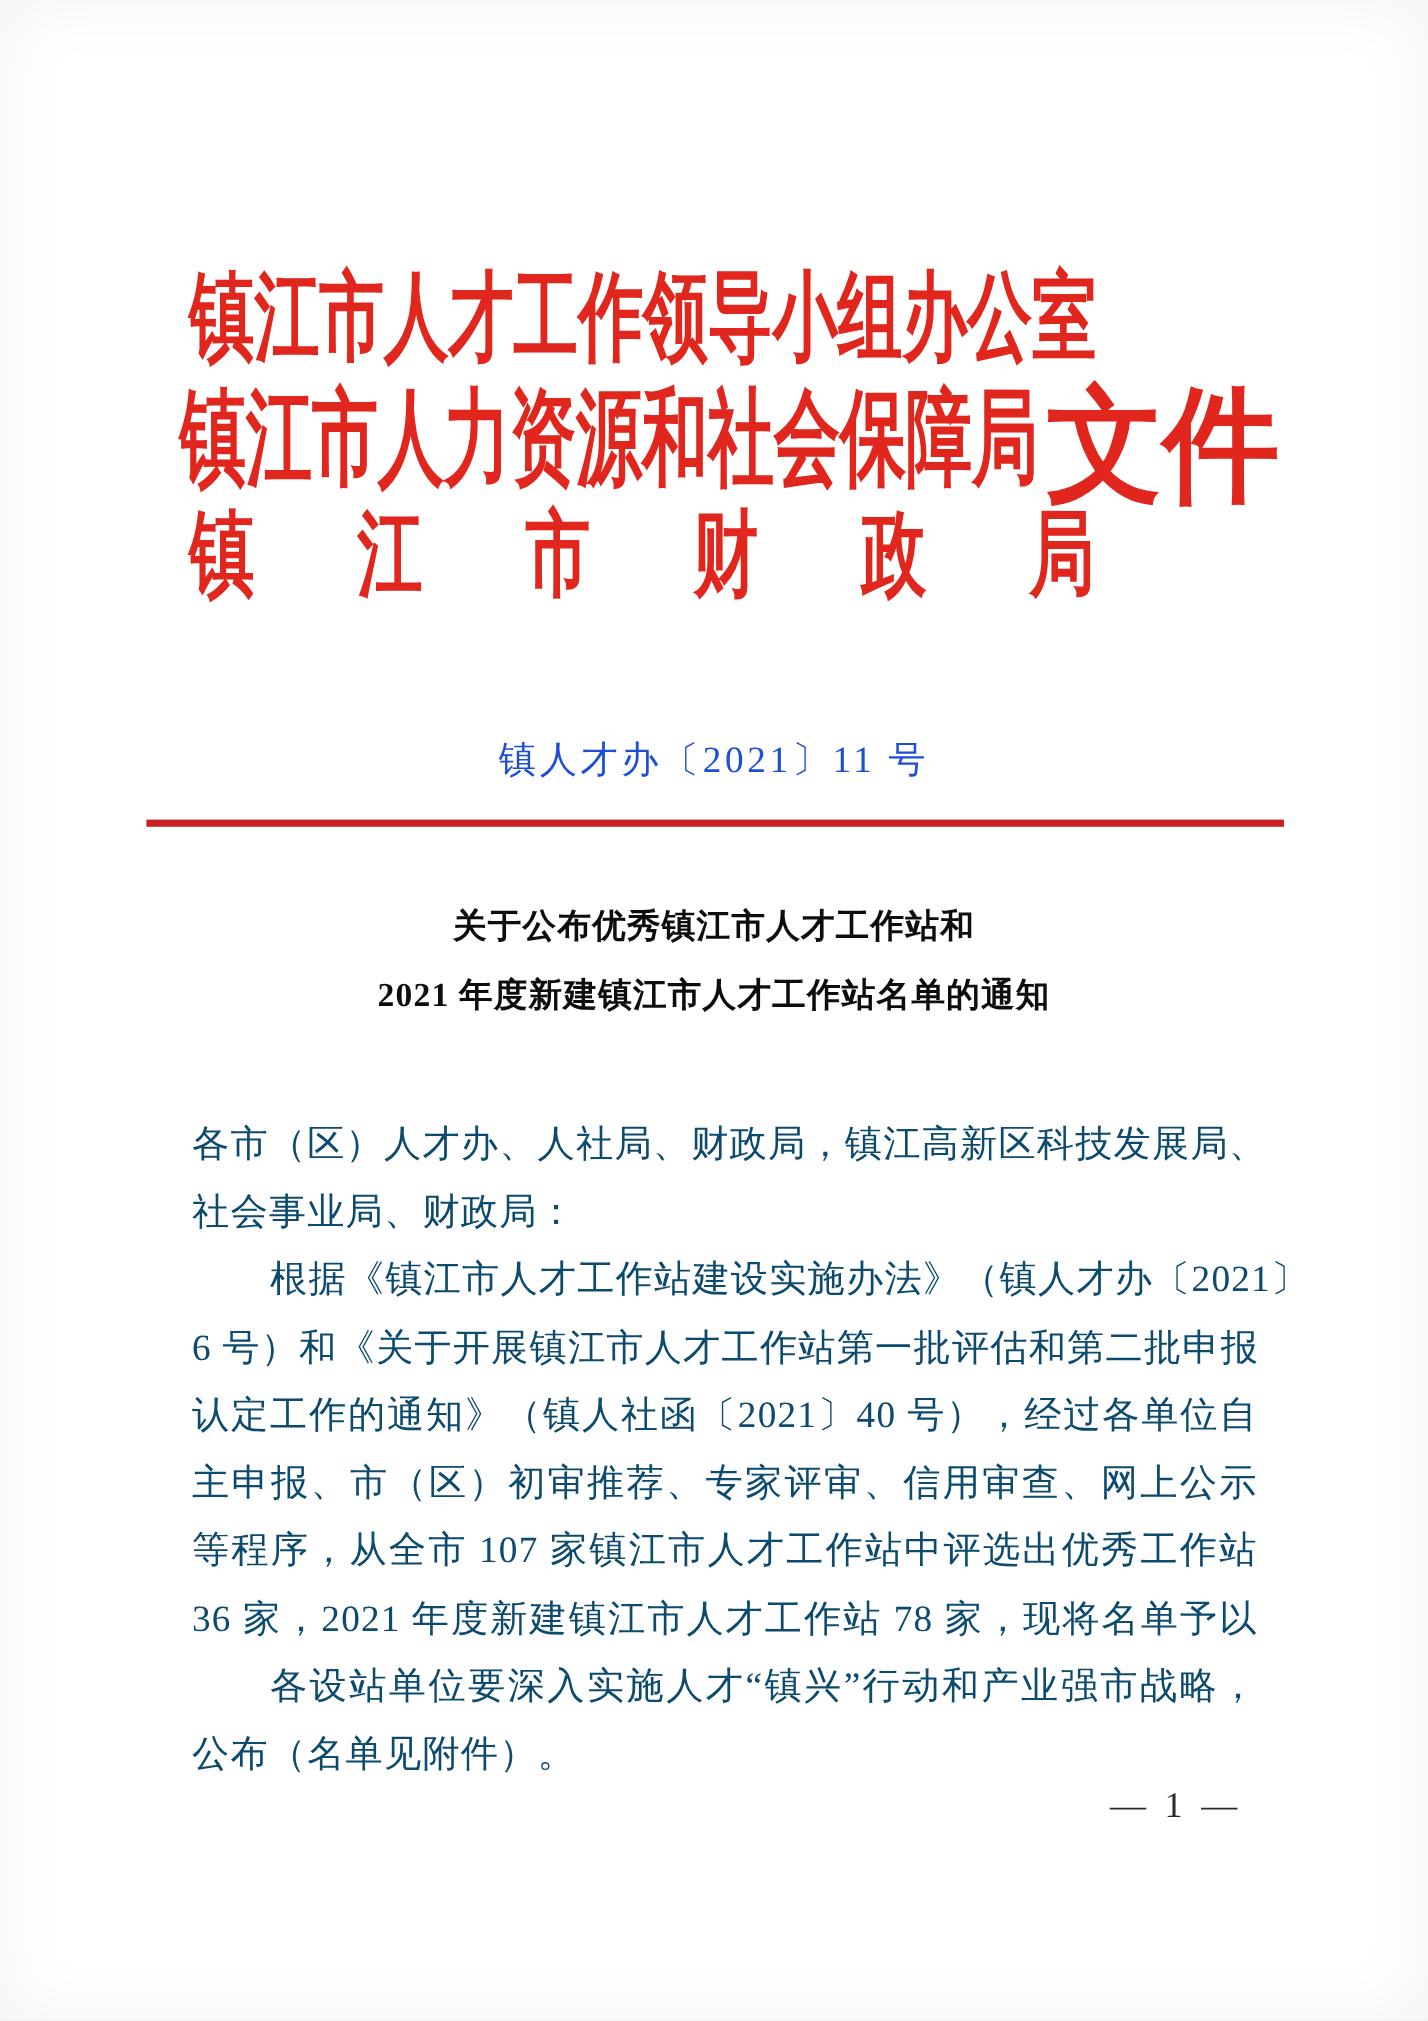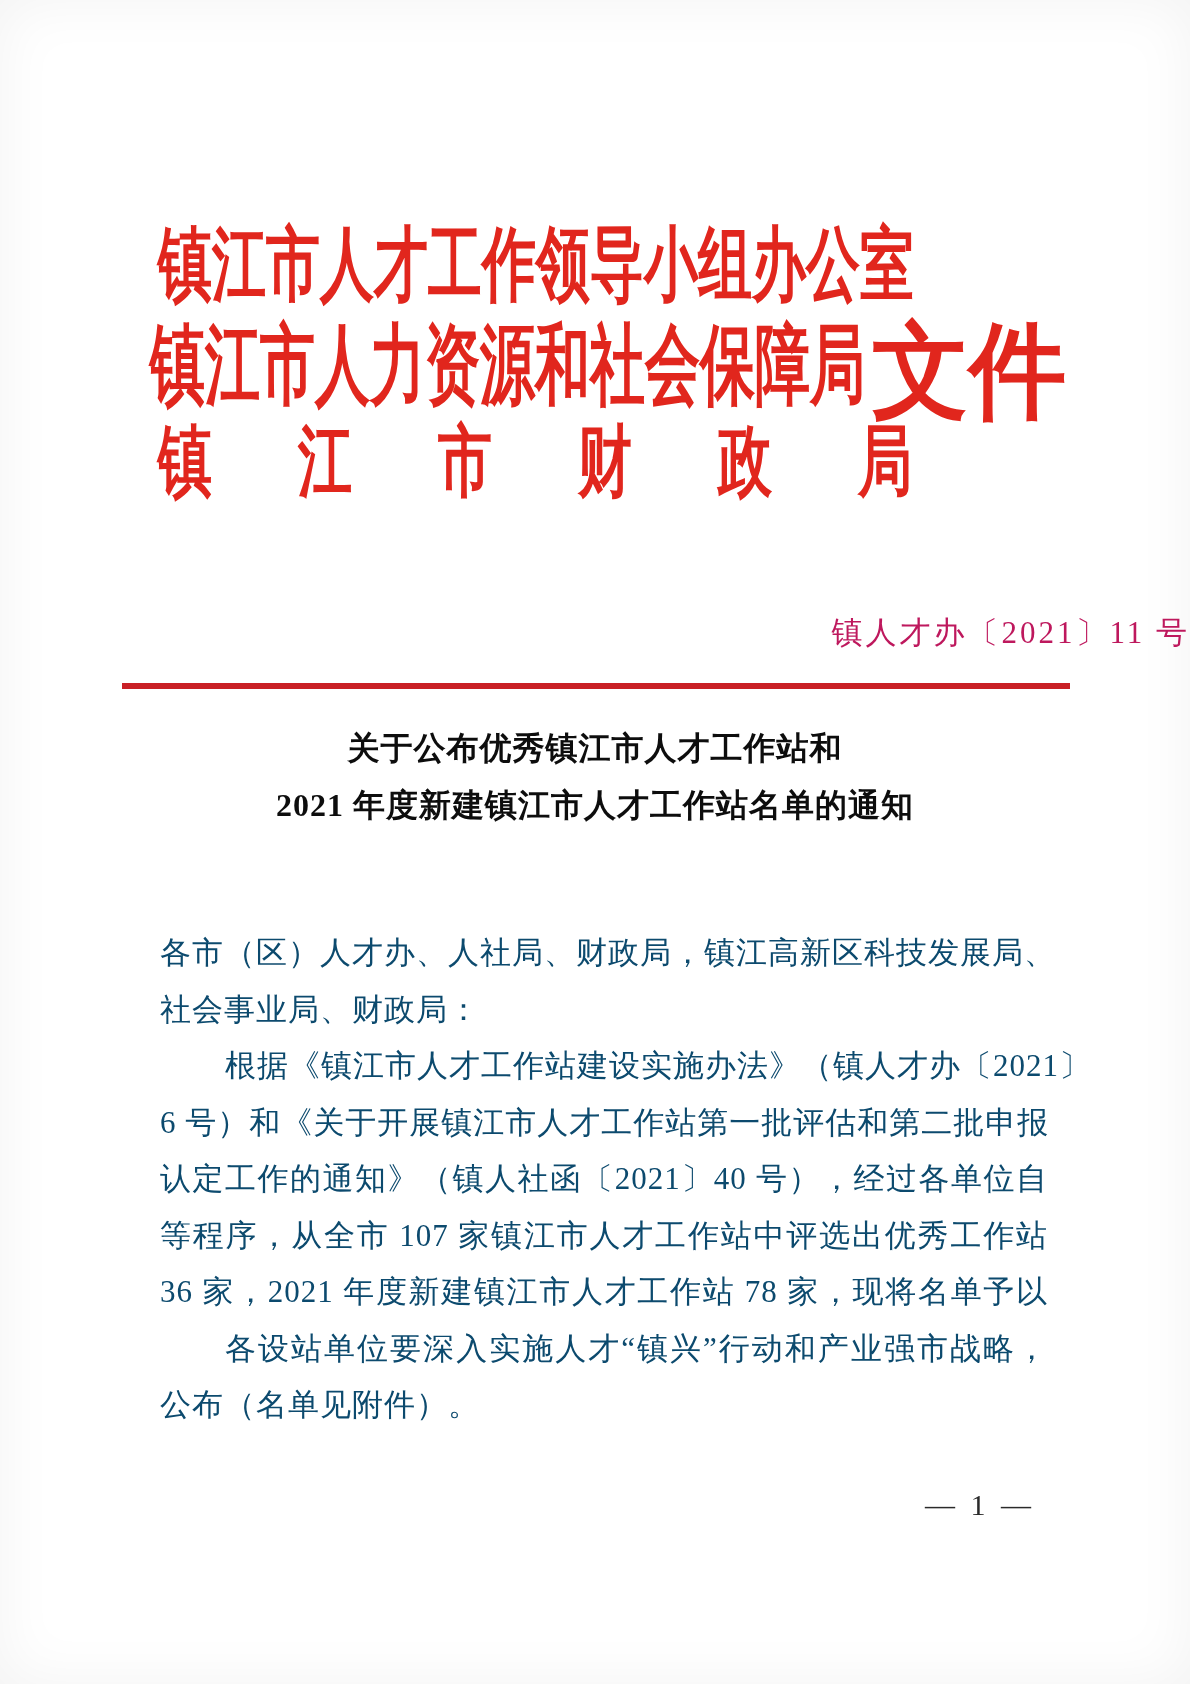--- a/index.html
+++ b/index.html
@@ -27,32 +27,32 @@
   .wenjian{
     position:absolute;left:872px;top:323px;width:194px;
     font-size:97px;line-height:1;font-weight:900;
     color:var(--red,#e1261d);
     transform:scaleY(1.08);
   }
   [data-spread="true"]{display:flex;justify-content:space-between;}
   
   .doc-number{
     position:absolute;top:612px;left:0;width:1190px;
-    text-align:right;font-size:31px;letter-spacing:3px;color:#be185d;
+    text-align:center;font-size:31px;letter-spacing:3px;color:#1d4ed8;
   }
   
   .red-rule{
     position:absolute;top:683px;left:122px;width:948px;height:6px;
     background:var(--rule,#c92026);border:0;margin:0;padding:0;
   }
   
   .title{
-    position:absolute;top:720px;left:120px;width:950px;
+    position:absolute;top:744px;left:120px;width:950px;
     text-align:center;font-weight:bold;color:#0d0d0d;
-    font-size:32px;line-height:57px;letter-spacing:1px;
+    font-size:28px;line-height:57px;letter-spacing:1px;
   }
   
   .body{
     position:absolute;top:925px;left:160px;width:888px;
     font-size:31px;color:#0c4a6e;
   }
   .bline{
     height:56.5px;line-height:56.5px;
     white-space:nowrap;overflow:visible;
     letter-spacing:1px;
@@ -125,20 +125,21 @@
     <div>关于公布优秀镇江市人才工作站和</div>
     <div>2021 年度新建镇江市人才工作站名单的通知</div>
   </h1>
 
   <main class="body">
     <div class="bline fill">各市（区）人才办、人社局、财政局，镇江高新区科技发展局、</div>
     <div class="bline left">社会事业局、财政局：</div>
     <div class="bline fill indent">根据《镇江市人才工作站建设实施办法》（镇人才办〔2021〕</div>
     <div class="bline fill">6 号）和《关于开展镇江市人才工作站第一批评估和第二批申报</div>
     <div class="bline fill">认定工作的通知》（镇人社函〔2021〕40 号），经过各单位自</div>
+    <div class="bline fill">主申报、市（区）初审推荐、专家评审、信用审查、网上公示</div>
     <div class="bline fill">等程序，从全市 107 家镇江市人才工作站中评选出优秀工作站</div>
     <div class="bline fill">36 家，2021 年度新建镇江市人才工作站 78 家，现将名单予以</div>
     <div class="bline fill indent">各设站单位要深入实施人才“镇兴”行动和产业强市战略，</div>
     <div class="bline left">公布（名单见附件）。</div>
   </main>
 
   <div class="page-number">— 1 —</div>
 
 </div>
 

